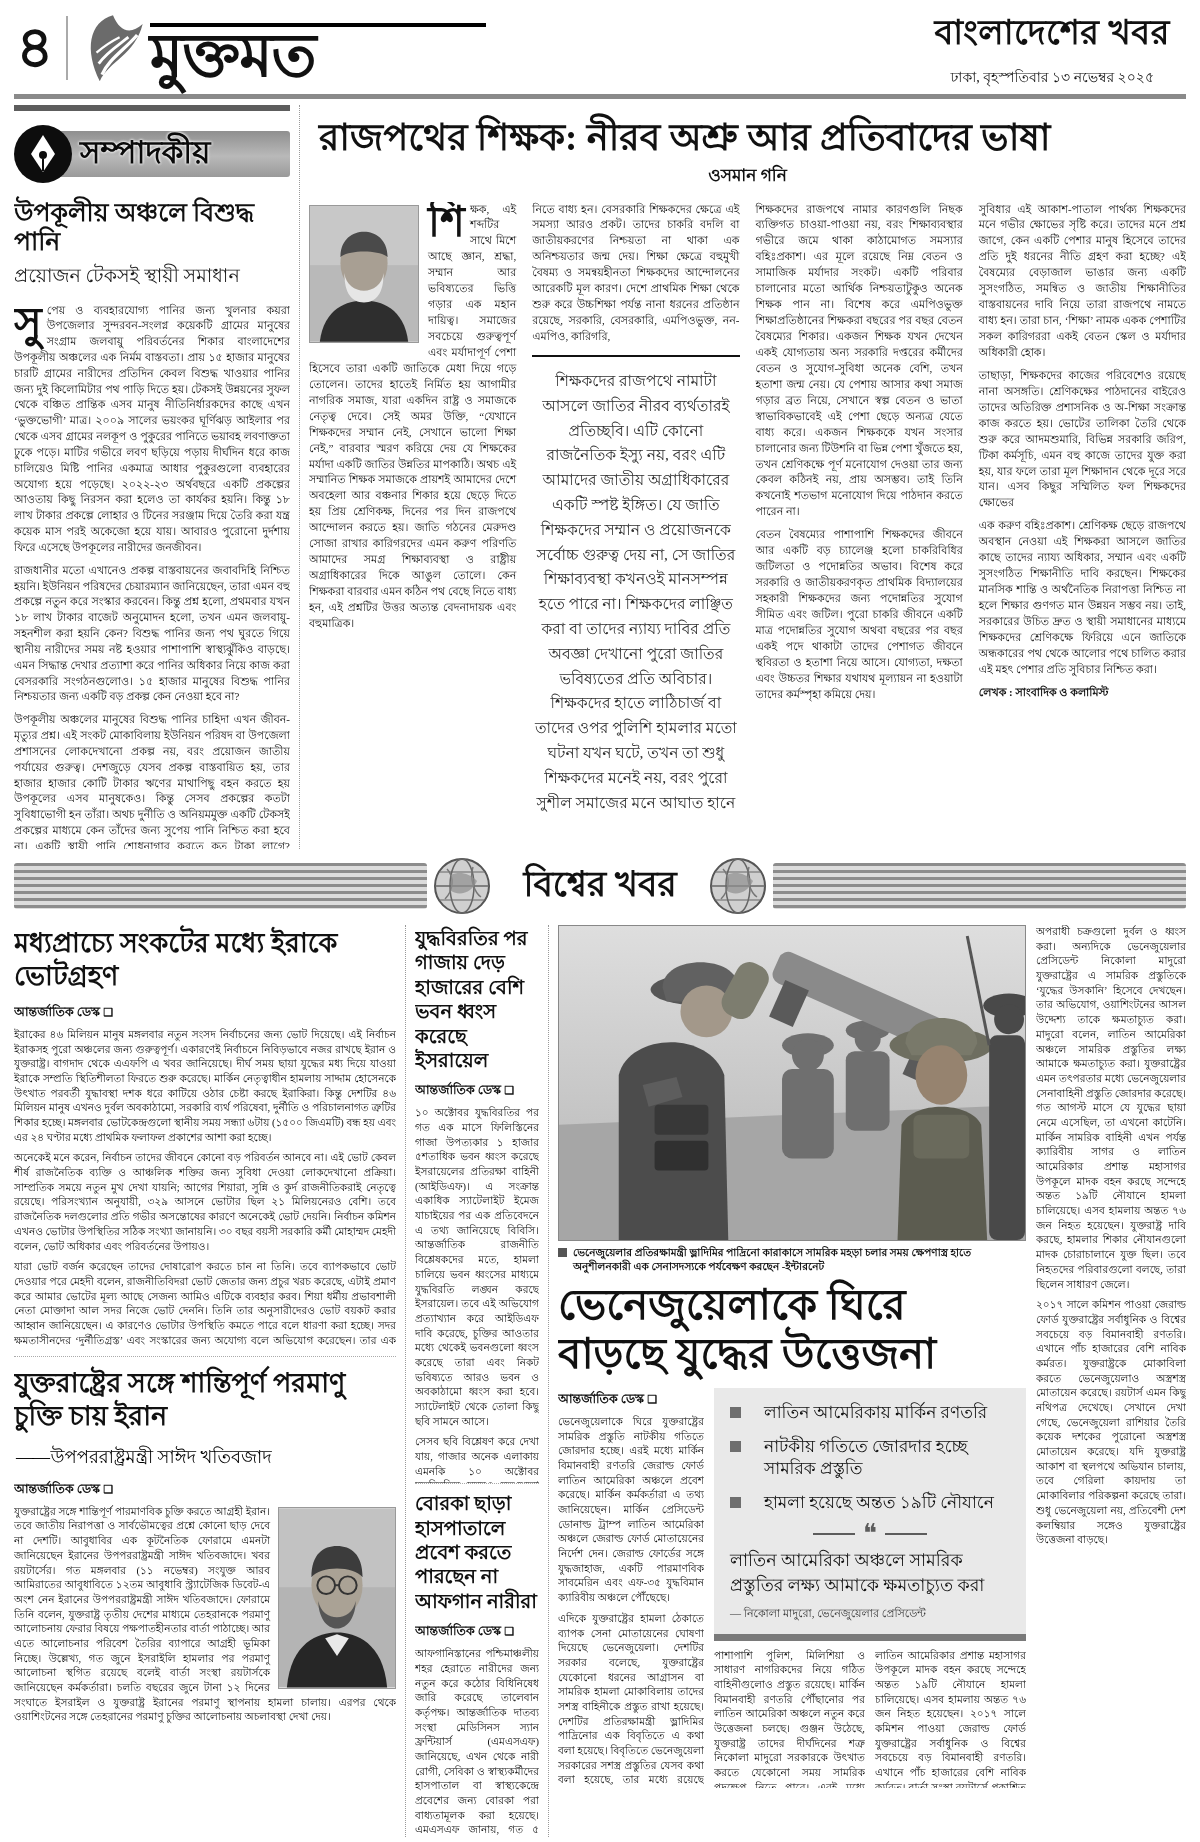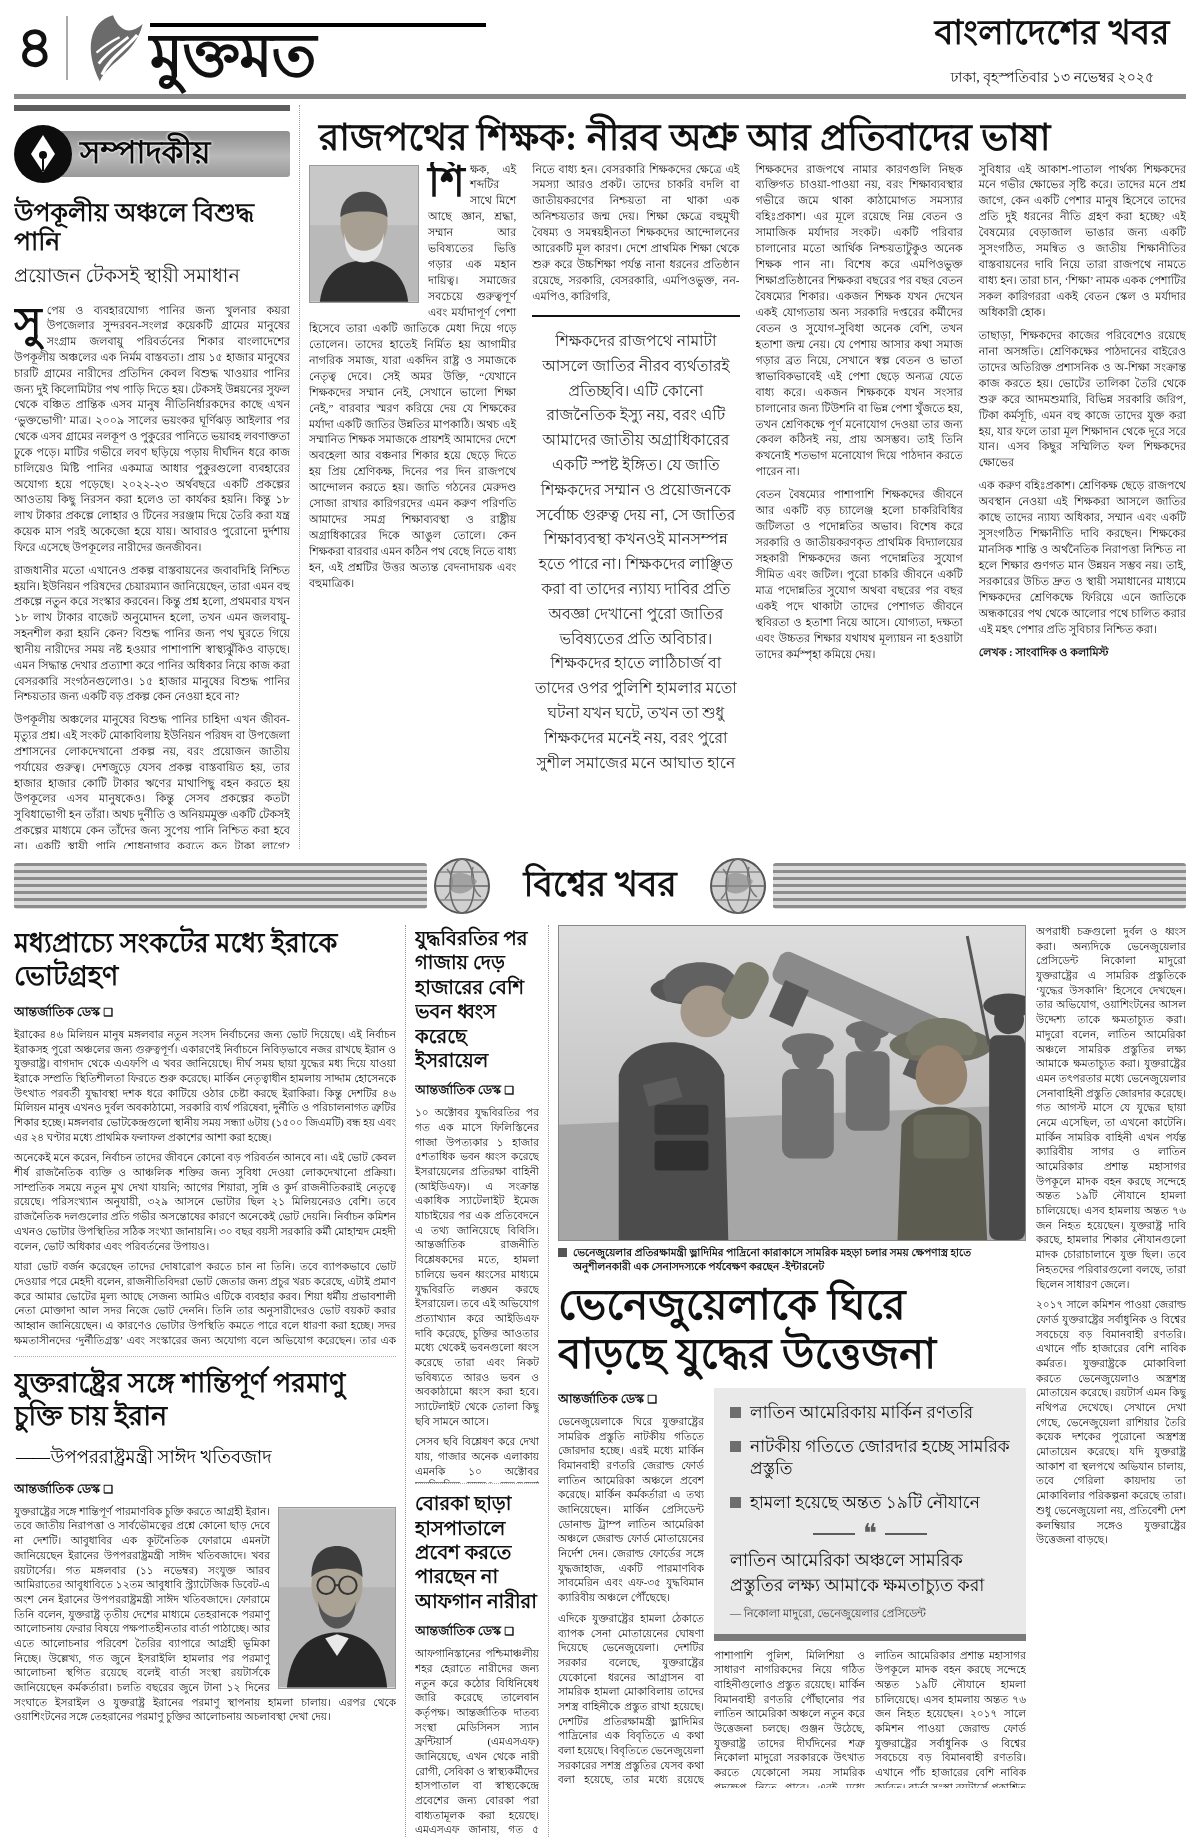--- a/index.html
+++ b/index.html
@@ -74,21 +74,21 @@
   .colB article:last-child { margin-top:8px; }
 
   .soldiers-photo { width:100%; height:316px; border:1px solid #888; }
   .soldiers-photo svg, .author-photo svg, .iran-photo svg { display:block; width:100%; height:100%; }
   .photo-caption { display:flex; gap:6px; align-items:flex-start; font-size:10.5px; font-weight:bold; margin:5px 0 8px 0; line-height:1.3; }
   .cap-sq { width:9px; height:9px; background:#555; flex:none; margin-top:2px; display:inline-block; }
   .ven-headline { font-size:42px; font-weight:bold; line-height:1.15; margin:0 0 10px 0; max-width:94%; }
   .ven-grid { display:grid; grid-template-columns:146px 1fr 1fr; grid-template-rows:auto 1fr; column-gap:10px; height:400px; overflow:hidden; }
   .ven-c1 { grid-row:1/3; grid-column:1; overflow:hidden; }
   .hl-box { grid-column:2/4; grid-row:1; background:#e9e9e9; padding:14px 16px 10px 16px; border-bottom:7px solid #7a7a7a; }
-  .hl-item { display:flex; gap:9px; font-size:17px; line-height:1.3; margin-bottom:12px; }
+  .hl-item { display:flex; gap:23px; font-size:17px; line-height:1.3; margin-bottom:12px; }
   .hl-sq { width:11px; height:11px; background:#6e6e6e; flex:none; margin-top:5px; }
   .hl-div { display:flex; align-items:center; justify-content:center; margin:4px 0 6px 0; }
   .hl-line { width:42px; border-top:2.5px solid #5c5c5c; display:inline-block; }
   .hl-qmark { font-size:26px; color:#5c5c5c; margin:0 8px; line-height:0.6; }
   .hl-quote { font-size:17.5px; line-height:1.45; margin:2px 0 6px 0; }
   .hl-attr { font-size:11px; color:#333; }
   .ven-c2 { grid-column:2; grid-row:2; padding-top:8px; overflow:hidden; }
   .ven-c3 { grid-column:3; grid-row:2; padding-top:8px; overflow:hidden; }
 </style>
 </head>
@@ -141,20 +141,21 @@
         <p><span class="dropcap">সু</span><span>পেয় ও ব্যবহারযোগ্য পানির জন্য খুলনার কয়রা উপজেলার সুন্দরবন-সংলগ্ন কয়েকটি গ্রামের মানুষের সংগ্রাম জলবায়ু পরিবর্তনের শিকার বাংলাদেশের উপকূলীয় অঞ্চলের এক নির্মম বাস্তবতা। প্রায় ১৫ হাজার মানুষের চারটি গ্রামের নারীদের প্রতিদিন কেবল বিশুদ্ধ খাওয়ার পানির জন্য দুই কিলোমিটার পথ পাড়ি দিতে হয়। টেকসই উন্নয়নের সুফল থেকে বঞ্চিত প্রান্তিক এসব মানুষ নীতিনির্ধারকদের কাছে এখন ‘ভুক্তভোগী’ মাত্র। ২০০৯ সালের ভয়ংকর ঘূর্ণিঝড় আইলার পর থেকে এসব গ্রামের নলকূপ ও পুকুরের পানিতে ভয়াবহ লবণাক্ততা ঢুকে পড়ে। মাটির গভীরে লবণ ছড়িয়ে পড়ায় দীর্ঘদিন ধরে কাজ চালিয়েও মিষ্টি পানির একমাত্র আধার পুকুরগুলো ব্যবহারের অযোগ্য হয়ে পড়েছে। ২০২২-২৩ অর্থবছরে একটি প্রকল্পের আওতায় কিছু নিরসন করা হলেও তা কার্যকর হয়নি। কিন্তু ১৮ লাখ টাকার প্রকল্পে লোহার ও টিনের সরঞ্জাম দিয়ে তৈরি করা যন্ত্র কয়েক মাস পরই অকেজো হয়ে যায়। আবারও পুরোনো দুর্দশায় ফিরে এসেছে উপকূলের নারীদের জনজীবন।</span></p>
         <p>রাজধানীর মতো এখানেও প্রকল্প বাস্তবায়নের জবাবদিহি নিশ্চিত হয়নি। ইউনিয়ন পরিষদের চেয়ারম্যান জানিয়েছেন, তারা এমন বহু প্রকল্পে নতুন করে সংস্কার করবেন। কিন্তু প্রশ্ন হলো, প্রথমবার যখন ১৮ লাখ টাকার বাজেট অনুমোদন হলো, তখন এমন জলবায়ু-সহনশীল করা হয়নি কেন? বিশুদ্ধ পানির জন্য পথ ঘুরতে গিয়ে স্থানীয় নারীদের সময় নষ্ট হওয়ার পাশাপাশি স্বাস্থ্যঝুঁকিও বাড়ছে। এমন সিদ্ধান্ত দেখার প্রত্যাশা করে পানির অধিকার নিয়ে কাজ করা বেসরকারি সংগঠনগুলোও। ১৫ হাজার মানুষের বিশুদ্ধ পানির নিশ্চয়তার জন্য একটি বড় প্রকল্প কেন নেওয়া হবে না?</p>
         <p>উপকূলীয় অঞ্চলের মানুষের বিশুদ্ধ পানির চাহিদা এখন জীবন-মৃত্যুর প্রশ্ন। এই সংকট মোকাবিলায় ইউনিয়ন পরিষদ বা উপজেলা প্রশাসনের লোকদেখানো প্রকল্প নয়, বরং প্রয়োজন জাতীয় পর্যায়ের গুরুত্ব। দেশজুড়ে যেসব প্রকল্প বাস্তবায়িত হয়, তার হাজার হাজার কোটি টাকার ঋণের মাথাপিছু বহন করতে হয় উপকূলের এসব মানুষকেও। কিন্তু সেসব প্রকল্পের কতটা সুবিধাভোগী হন তাঁরা। অথচ দুর্নীতি ও অনিয়মমুক্ত একটি টেকসই প্রকল্পের মাধ্যমে কেন তাঁদের জন্য সুপেয় পানি নিশ্চিত করা হবে না। একটি স্থায়ী পানি শোধনাগার করতে কত টাকা লাগে? উপকূলের এসব প্রান্তিক মানুষ আর কত দিন এই রাষ্ট্রের ‘অনাগরিক’ হয়ে থাকবেন?</p>
       </div>
     </aside>
 
     <div class="vdots"></div>
 
     <article class="lead">
       <h1 class="lead-headline">রাজপথের শিক্ষক: নীরব অশ্রু আর প্রতিবাদের ভাষা</h1>
+      <div class="lead-byline">ওসমান গনি</div>
       <div class="lead-cols">
         <div class="lcol">
           <div class="author-photo">
             <svg viewBox="0 0 110 138" xmlns="http://www.w3.org/2000/svg">
               <rect width="110" height="138" fill="#b9b9b9"></rect>
               <rect width="110" height="60" fill="#c8c8c8"></rect>
               <path d="M10 138 C 14 104 38 96 55 96 C 72 96 96 104 100 138 Z" fill="#2e2e2e"></path>
               <ellipse cx="55" cy="58" rx="24" ry="30" fill="#a89f93"></ellipse>
               <path d="M31 52 C 31 34 43 26 55 26 C 67 26 79 34 79 52 C 72 44 38 44 31 52 Z" fill="#4a4a4a"></path>
               <path d="M35 68 C 38 92 72 92 75 68 C 75 88 68 98 55 98 C 42 98 35 88 35 68 Z" fill="#e6e6e6"></path>

